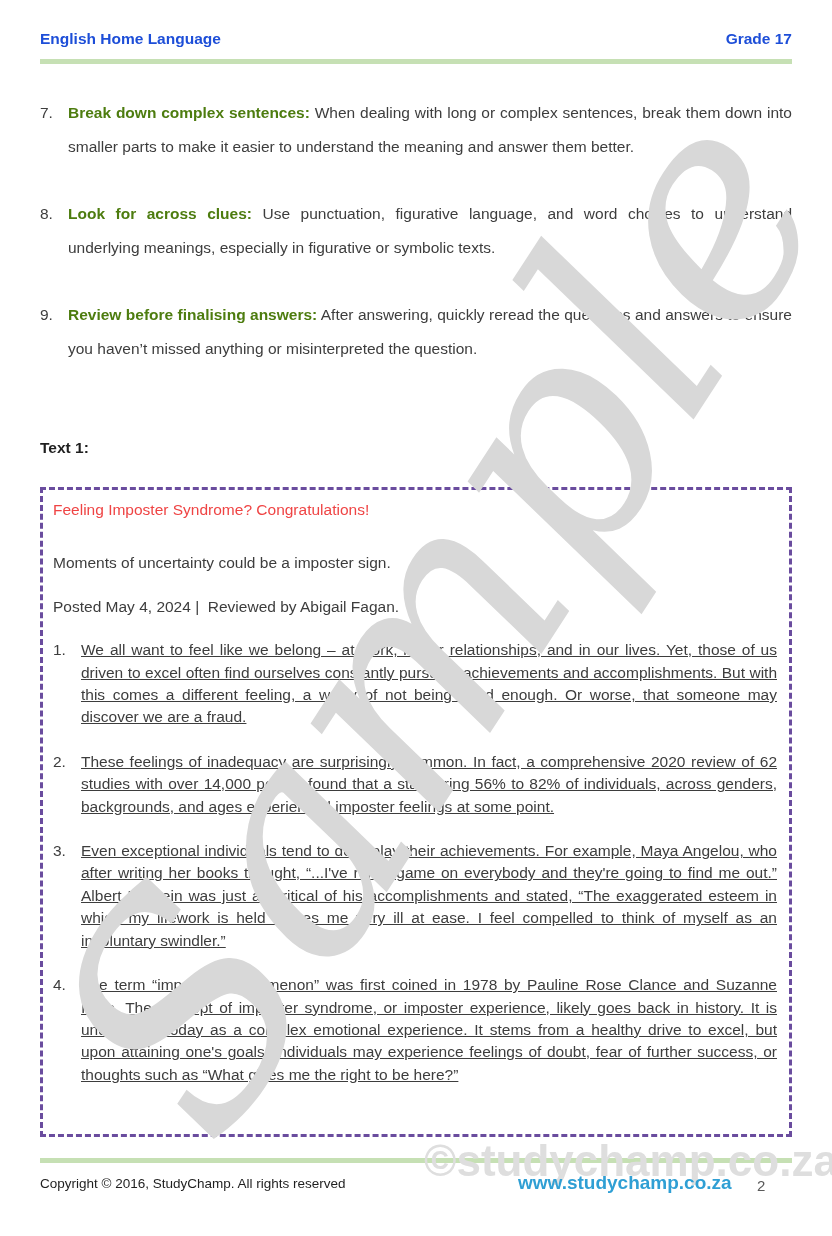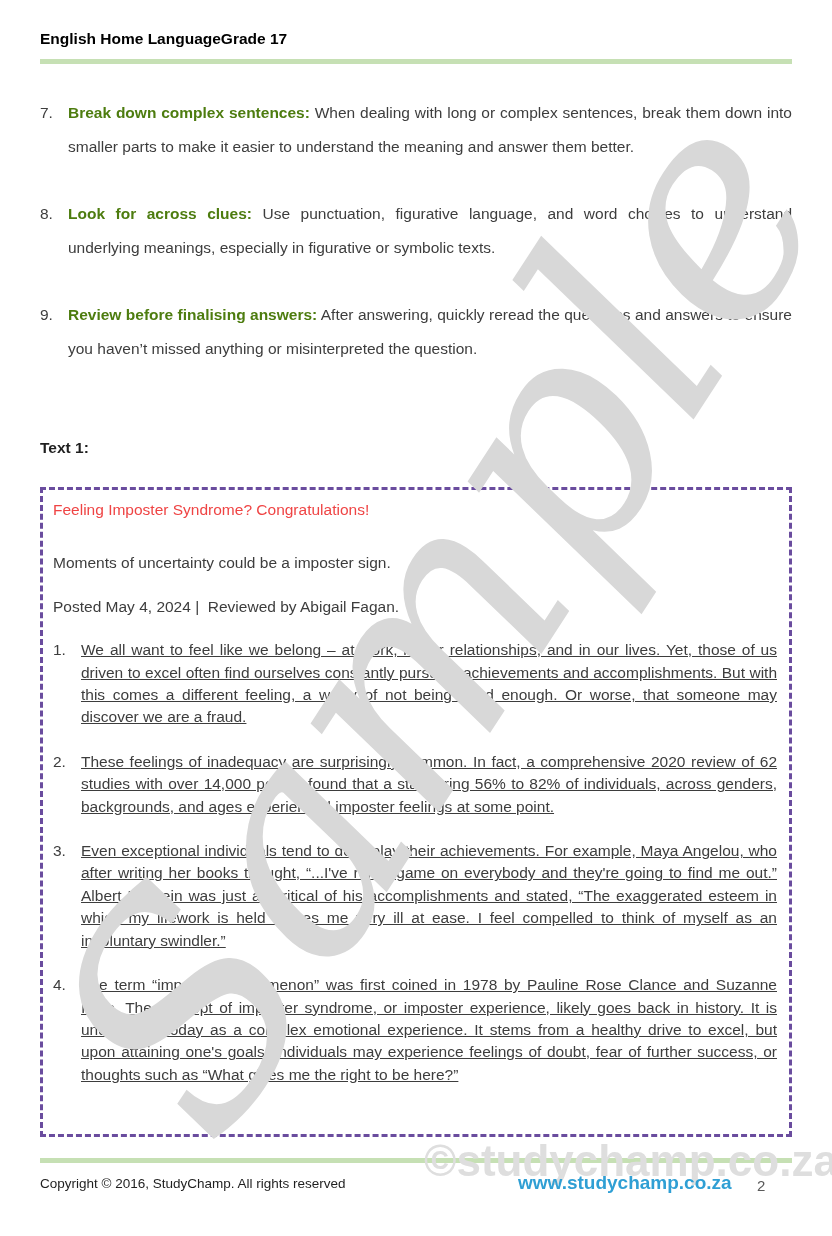--- a/index.html
+++ b/index.html
@@ -10,22 +10,22 @@
     font-family:"Liberation Sans",sans-serif;
     color:#3d3d3d;
     overflow:hidden;
   }
   .b{font-weight:bold;color:#4d7c0f;}
   .prewrap{white-space:pre-wrap;}
 
   
   .hdr{
     position:absolute;top:30px;left:40px;right:40px;
-    display:flex;justify-content:flex-start;
-    font-weight:bold;font-size:15.5px;color:#000000;
+    display:flex;justify-content:space-between;
+    font-weight:bold;font-size:15.5px;color:#1d4ed8;
   }
   .rule{
     position:absolute;left:40px;right:40px;height:5px;
     background:#c6e0b4;
   }
   .hdr-rule{top:59px;}
 
   
   .tips{position:absolute;top:96px;left:40px;width:752px;}
   .tip{display:flex;margin-bottom:33px;font-size:15.5px;line-height:34px;}

